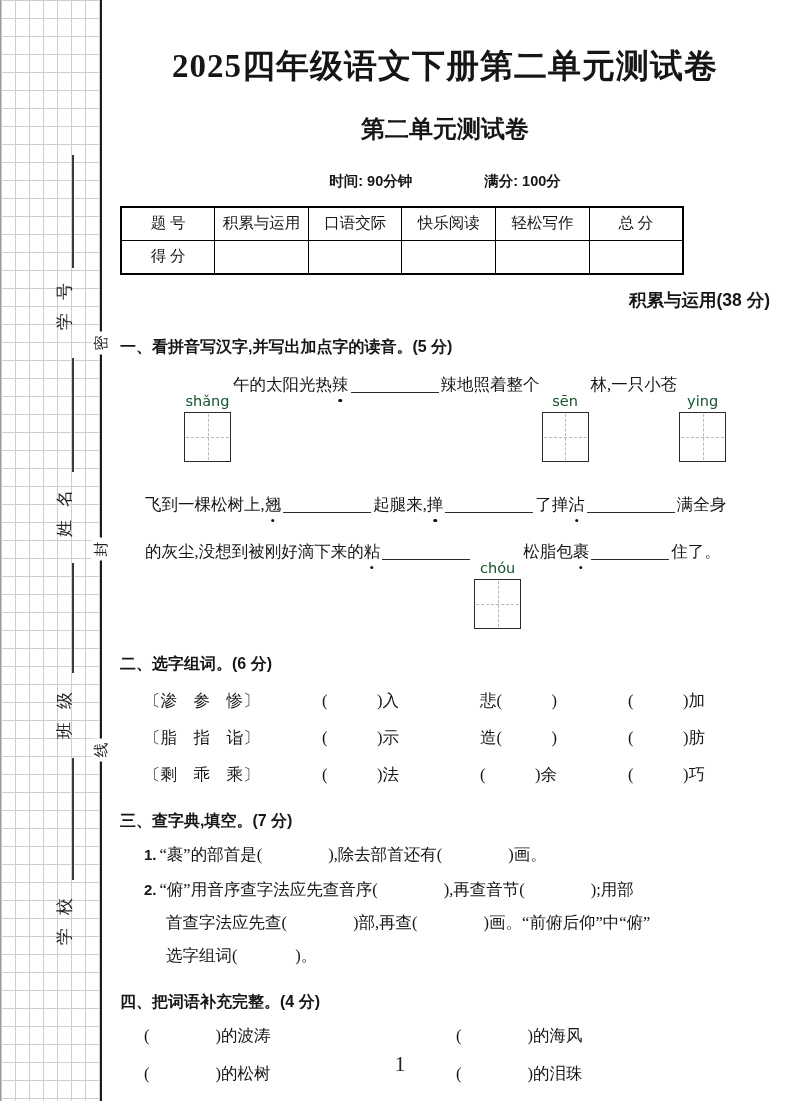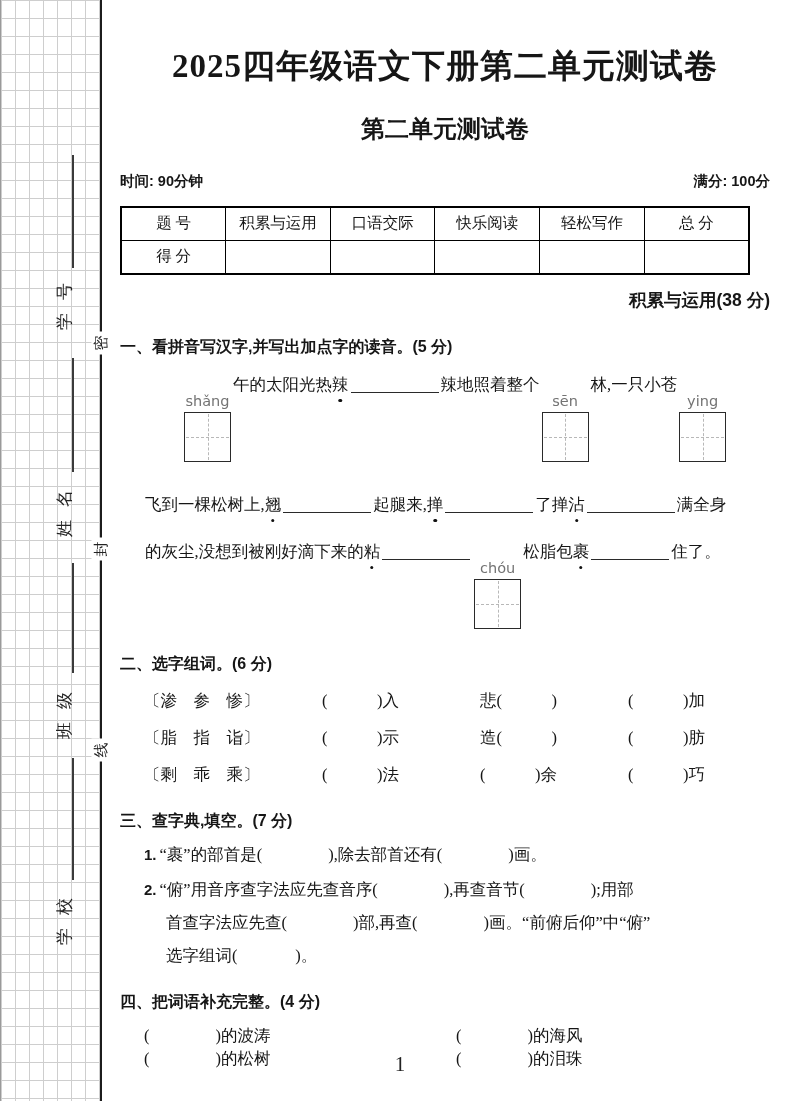--- a/index.html
+++ b/index.html
@@ -30,49 +30,49 @@
     position:absolute;left:101px;font-size:15px;background:#fff;padding:0 4px;z-index:2;
     transform:translate(-50%,-50%) rotate(-90deg);color:#222;
   }
   .sc1{top:343px;} .sc2{top:549px;} .sc3{top:750px;}
   
   .content{position:absolute;left:120px;top:0;width:650px;}
   .sans{font-family:"Liberation Sans","DejaVu Sans",sans-serif;}
   .pre{white-space:pre;}
   .title{margin:44px 0 2px;text-align:center;font-size:33px;font-weight:900;letter-spacing:1px;line-height:1.35;}
   .subtitle{margin:24px 0 0;text-align:center;font-size:24px;font-weight:bold;line-height:1.35;}
-  .meta{margin-top:27px;display:flex;justify-content:space-between;gap:72px;font-size:14.5px;font-weight:bold;}
-  table.score{margin:15px 0 0 0;border-collapse:collapse;width:630px;table-layout:fixed;border:2px solid #000;}
+  .meta{margin-top:27px;display:flex;justify-content:center;gap:72px;font-size:14.5px;font-weight:bold;}
+  table.score{margin:15px 0 0 0;border-collapse:collapse;width:564px;table-layout:fixed;border:2px solid #000;}
   table.score td{border:1px solid #000;height:32px;text-align:center;font-size:15.5px;padding:0;}
   .section-h{margin-top:14px;text-align:right;font-weight:bold;font-size:17.5px;line-height:1.3;}
   .qh{margin-top:24px;font-weight:bold;font-size:16px;line-height:1.35;}
   
   .q1line{font-size:16.5px;line-height:24px;}
   .l1{margin-top:16px;margin-left:62px;}
   .l2{margin-top:31px;margin-left:25px;}
   .l3{margin-top:23px;margin-left:25px;}
   .pybox{display:inline-block;vertical-align:-16px;text-align:center;margin:0 2px;}
-  .py{display:block;font-family:"DejaVu Sans","Liberation Sans",sans-serif;font-size:14.5px;height:19px;line-height:17px;color:#737373;}
+  .py{display:block;font-family:"DejaVu Sans","Liberation Sans",sans-serif;font-size:14.5px;height:19px;line-height:17px;color:#14532d;}
   .cbox{display:block;width:45px;height:48px;border:1.6px solid #2a2a2a;position:relative;background:#fff;}
   .cbox::before{content:"";position:absolute;left:1px;right:1px;top:50%;border-top:1px dashed #b8b8b8;}
   .cbox::after{content:"";position:absolute;top:1px;bottom:1px;left:50%;border-left:1px dashed #b8b8b8;}
   .blank{display:inline-block;width:88px;height:1.6px;background:#2a2a2a;vertical-align:-3px;margin:0 2px;}
   .blank.sm{width:78px;}
   .dc{position:relative;display:inline-block;}
   .dc::after{content:"";position:absolute;bottom:-5px;left:50%;transform:translateX(-50%);
     width:3.5px;height:3.5px;border-radius:50%;background:#111;}
   
   .q2row{display:grid;grid-template-columns:178px 158px 148px 1fr;margin-left:24px;margin-top:14px;
     font-size:16.5px;line-height:23px;}
   
   .q3item{margin-top:12px;margin-left:24px;font-size:16.5px;line-height:23px;}
   .q3cont{margin-top:10px;margin-left:46px;font-size:16.5px;line-height:23px;}
   .qnum{font-weight:bold;font-family:"Liberation Sans","DejaVu Sans",sans-serif;font-size:15px;margin-right:3px;}
   
-  .q4grid{display:grid;grid-template-columns:312px 1fr;margin-left:24px;margin-top:11px;
+  .q4grid{display:grid;grid-template-columns:312px 1fr;margin-left:24px;margin-top:11px;row-gap:15px;
     font-size:16.5px;line-height:23px;}
   .page-num{position:absolute;left:0;top:1052px;width:800px;text-align:center;font-size:21px;color:#222;}
 </style>
 </head>
 <body>
 
 <div class="margin-strip">
   <div class="fill-line fl1"></div>
   <div class="fill-line fl2"></div>
   <div class="fill-line fl3"></div>

